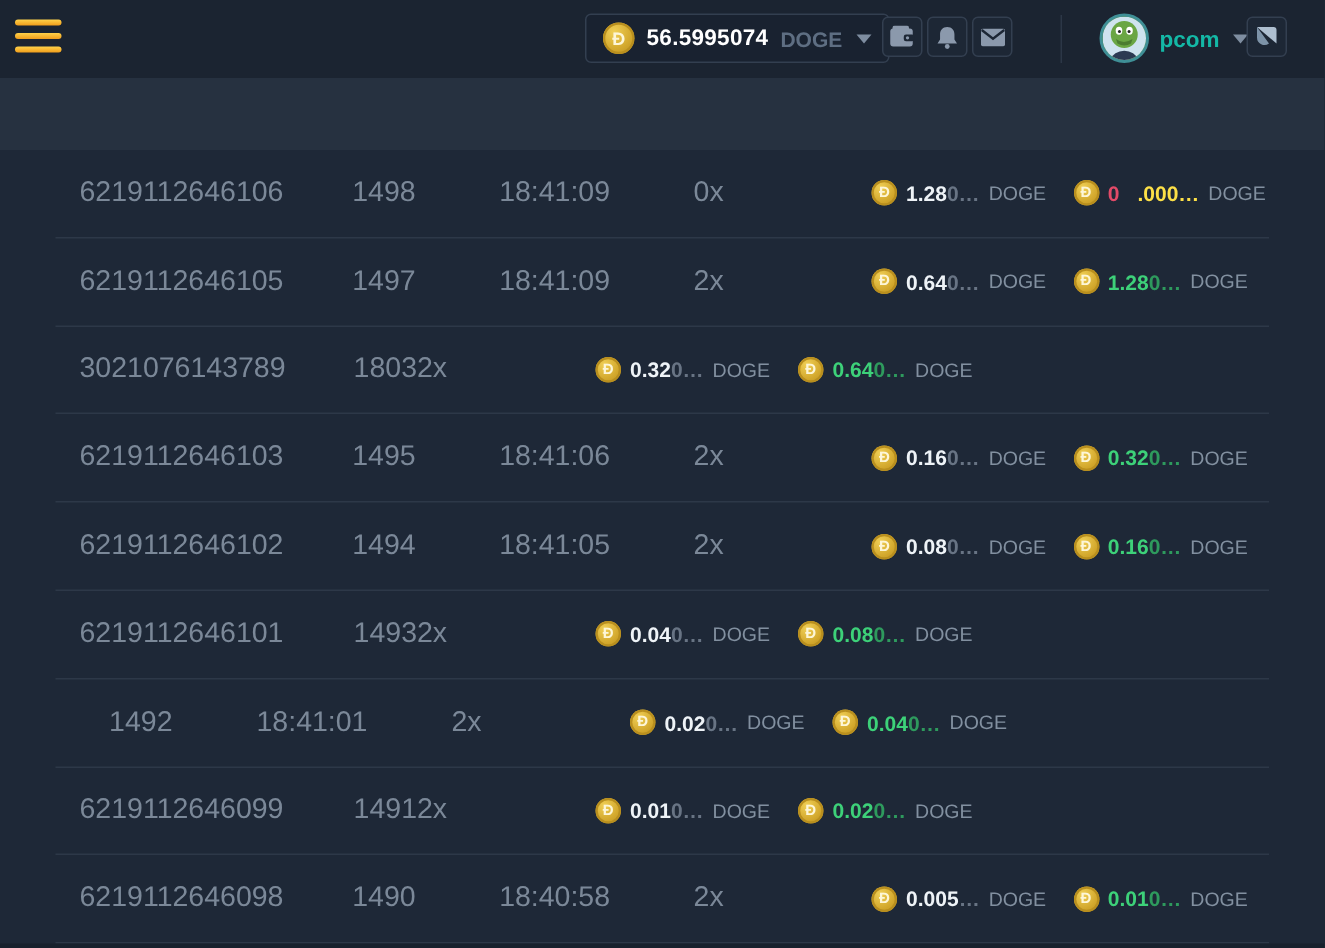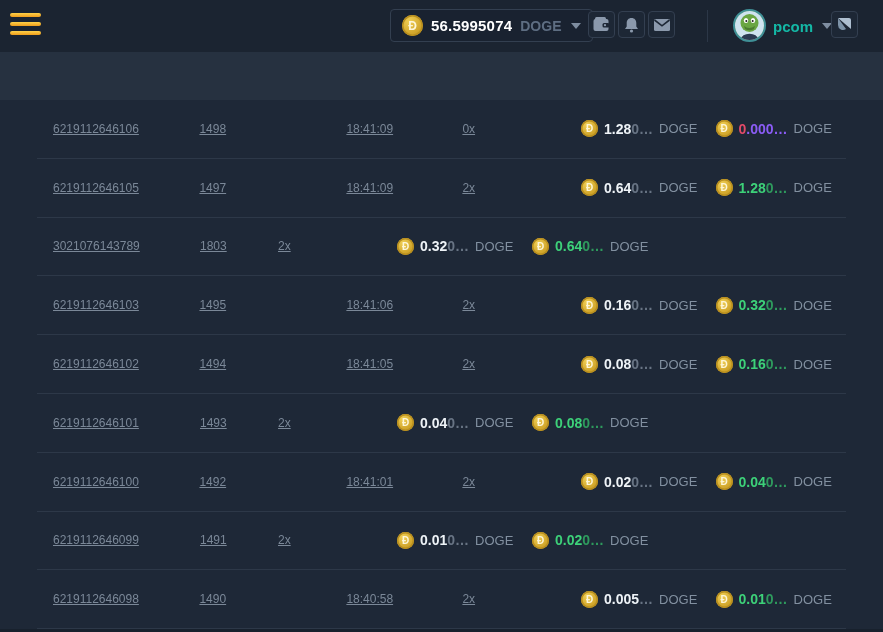--- a/index.html
+++ b/index.html
@@ -64,35 +64,35 @@
   .rank-link { left:700px; } .faq-link { left:786px; }
   .faq-circle { position:relative; width:19px; height:19px; border-radius:50%; background:#93a5b8;
     color:#243040; font-size:12px; font-weight:bold; display:flex; align-items:center; justify-content:center; }
   .faq-circle:after { content:""; position:absolute; right:-1px; bottom:-1px; width:0; height:0;
     border-left:7px solid transparent; border-top:7px solid transparent; border-bottom:7px solid #6d7f93; transform:rotate(45deg); }
 
   
   .table-section { position:absolute; left:0; top:100px; width:883px; height:532px; background:#1e2837; }
   .rows { padding:0 37px; }
   .row { display:flex; align-items:center; height:58.8px; border-bottom:1px solid #2d3848; cursor:pointer; }
-  .cell { color:#7b8898; font-size:12px;text-decoration:underline; }
+  .cell { color:#7b8898; font-size:19px; }
   .c-id   { width:163px; padding-left:16px; text-align:left; }
-  .c-round{ width:78px;  text-align:left; }
+  .c-round{ width:78px;  text-align:right; }
   .c-time { width:186px; text-align:center; }
   .c-mult { width:82px;  text-align:left; }
   .amount-group { display:flex; align-items:center; gap:6px; }
   .c-bet { width:135px; margin-left:37px; }
   .c-profit { width:131px; }
   .amt { font-size:14px; font-weight:bold; white-space:nowrap; }
   .amt .bright { color:#eef3f7; }
   .amt .dim { color:#687484; }
   .c-profit.win .bright { color:#3dd179; }
   .c-profit.win .dim { color:#2e9a5d; }
   .c-profit.loss .bright { color:#e24a68; }
-  .c-profit.loss .dim { color:#8b5cf6; }
+  .c-profit.loss .dim { color:#fde047;padding-left:12px; }
   .cur { color:#8290a0; font-size:13px; }
   .footer-strip { position:absolute; left:0; bottom:0; width:883px; height:3px; background:#18212d; }
 </style>
 </head>
 <body>
 
 <div class="page">
 
   <div class="topbar">
     <div class="hamburger">
@@ -299,21 +299,20 @@
             <span class="amt"><span class="bright">0.04</span><span class="dim">0…</span></span>
             <span class="cur">DOGE</span>
           </div>
           <div class="amount-group c-profit win">
             <span class="coin sm">Đ</span>
             <span class="amt"><span class="bright">0.08</span><span class="dim">0…</span></span>
             <span class="cur">DOGE</span>
           </div>
         </div>
         <div class="row">
-          <div class="cell c-id">6219112646100</div>
           <div class="cell c-round">1492</div>
           <div class="cell c-time">18:41:01</div>
           <div class="cell c-mult">2x</div>
           <div class="amount-group c-bet">
             <span class="coin sm">Đ</span>
             <span class="amt"><span class="bright">0.02</span><span class="dim">0…</span></span>
             <span class="cur">DOGE</span>
           </div>
           <div class="amount-group c-profit win">
             <span class="coin sm">Đ</span>

